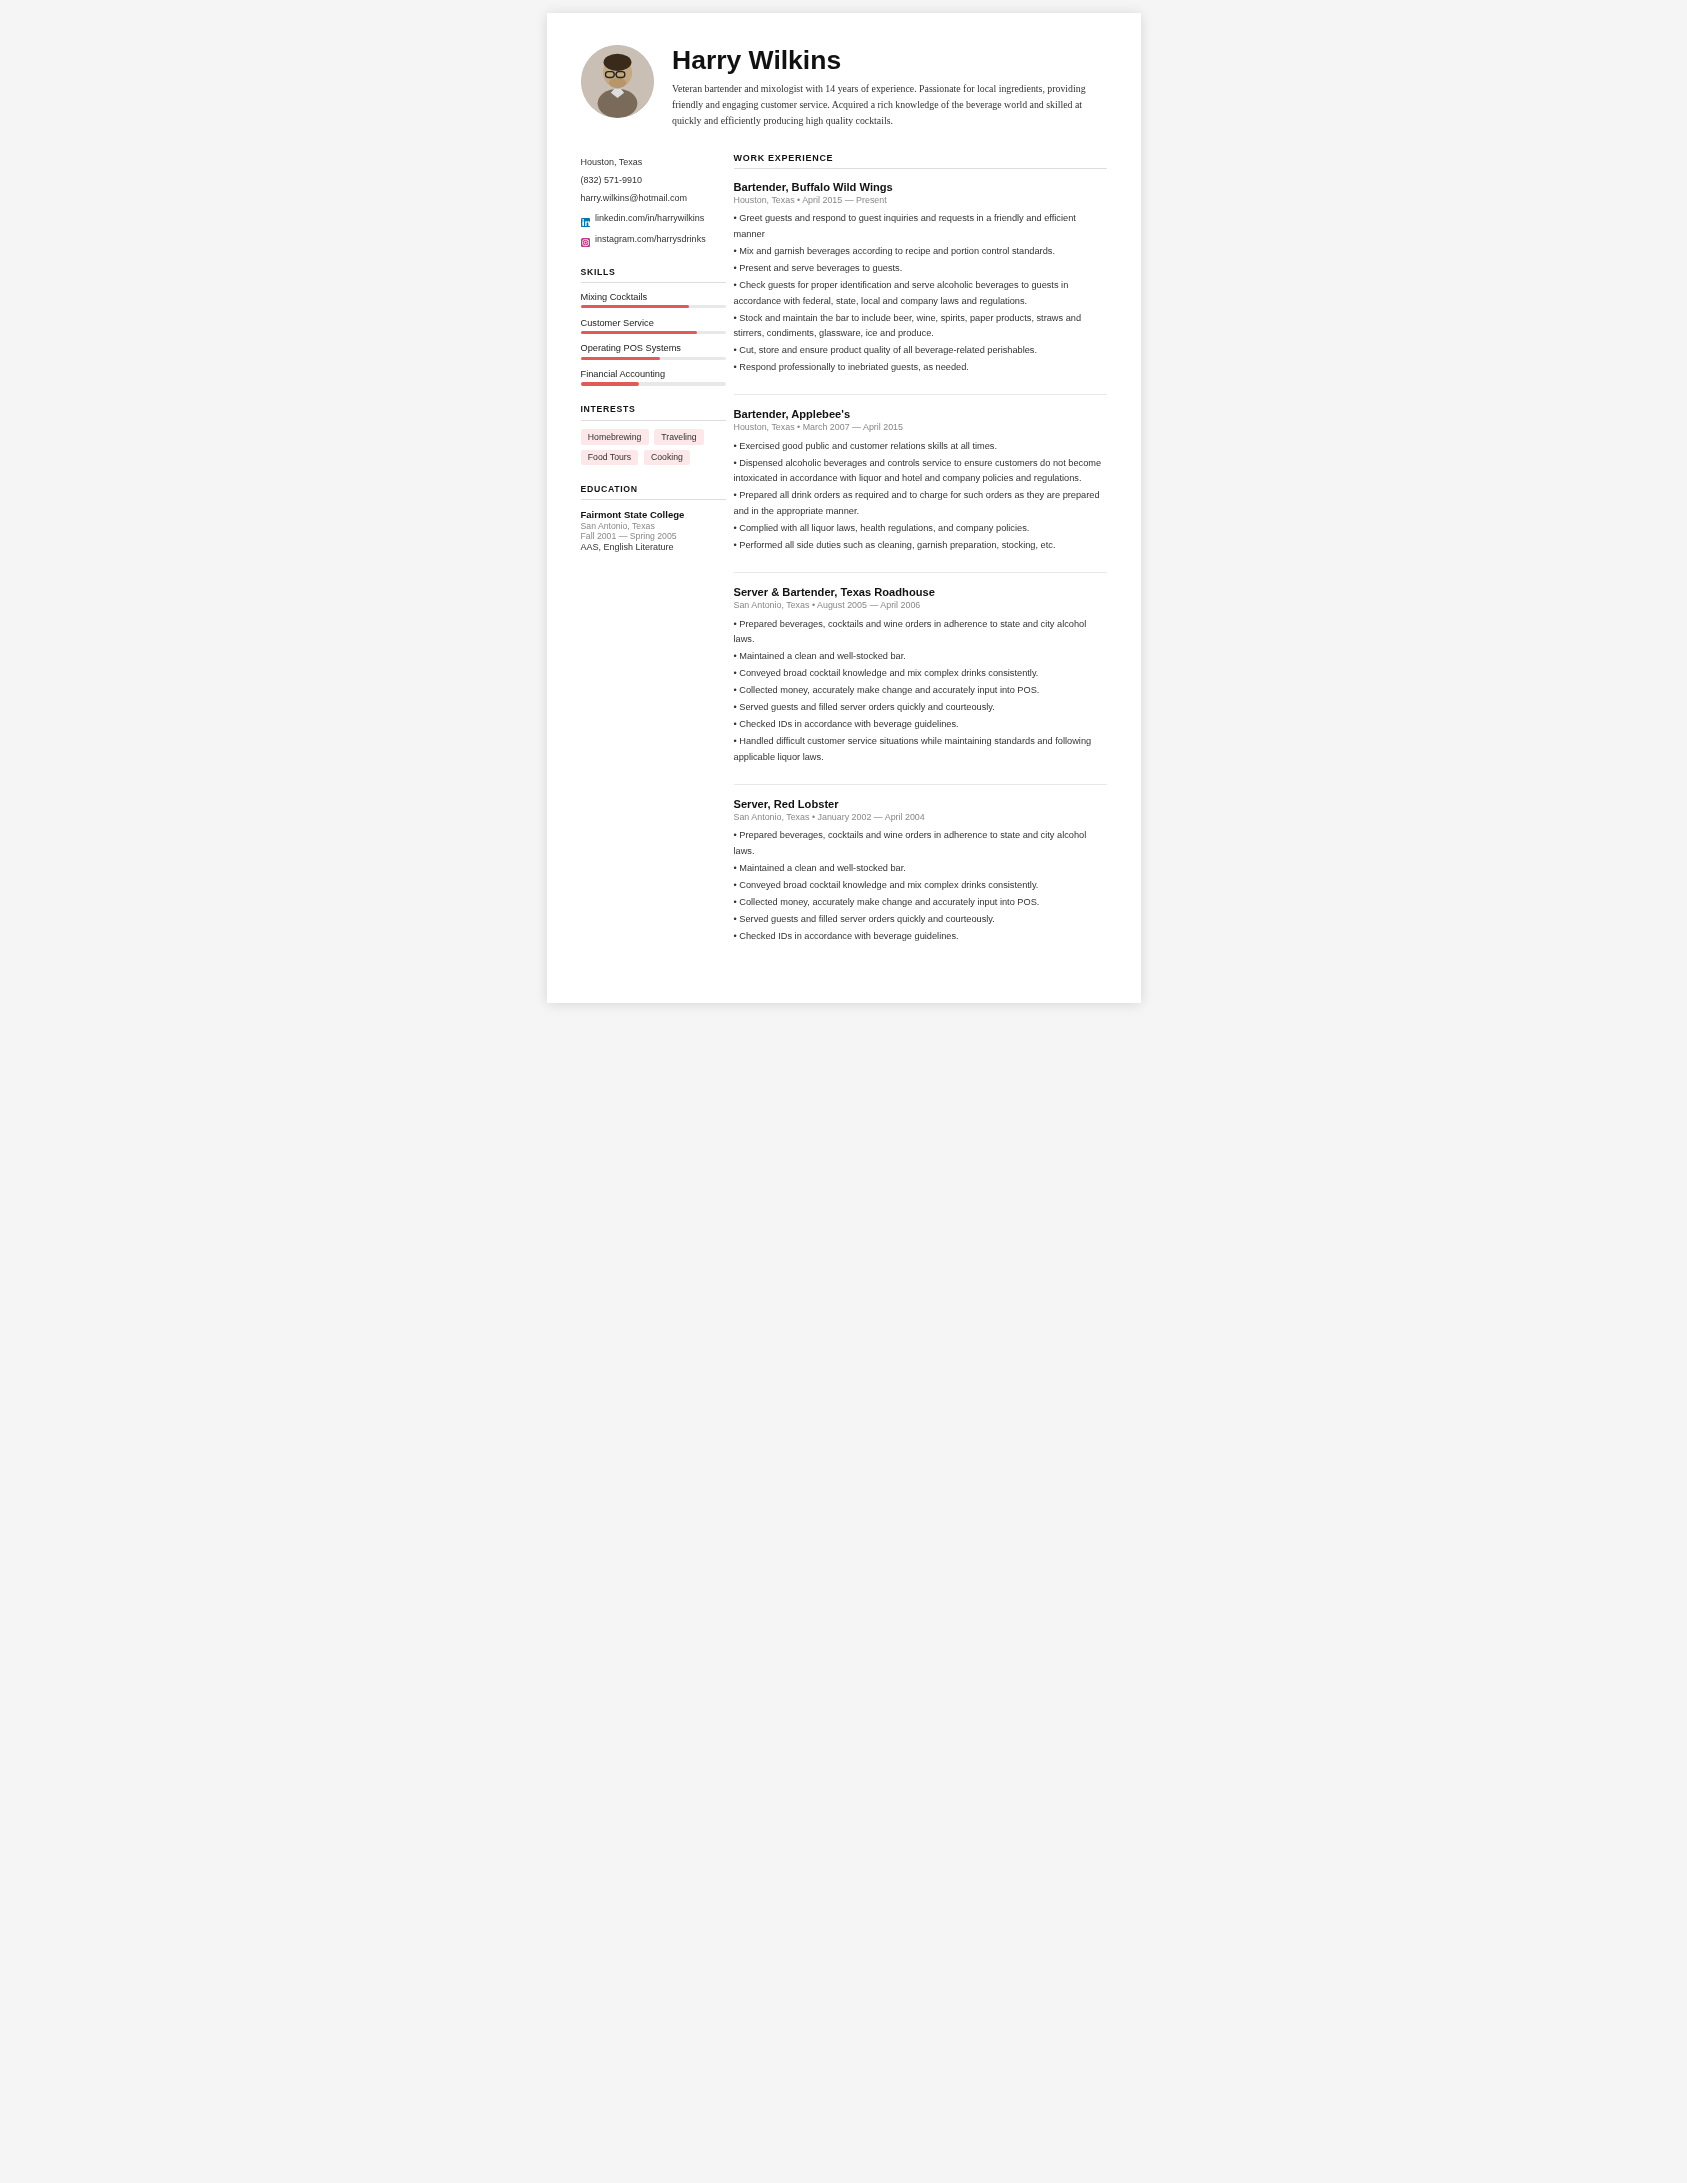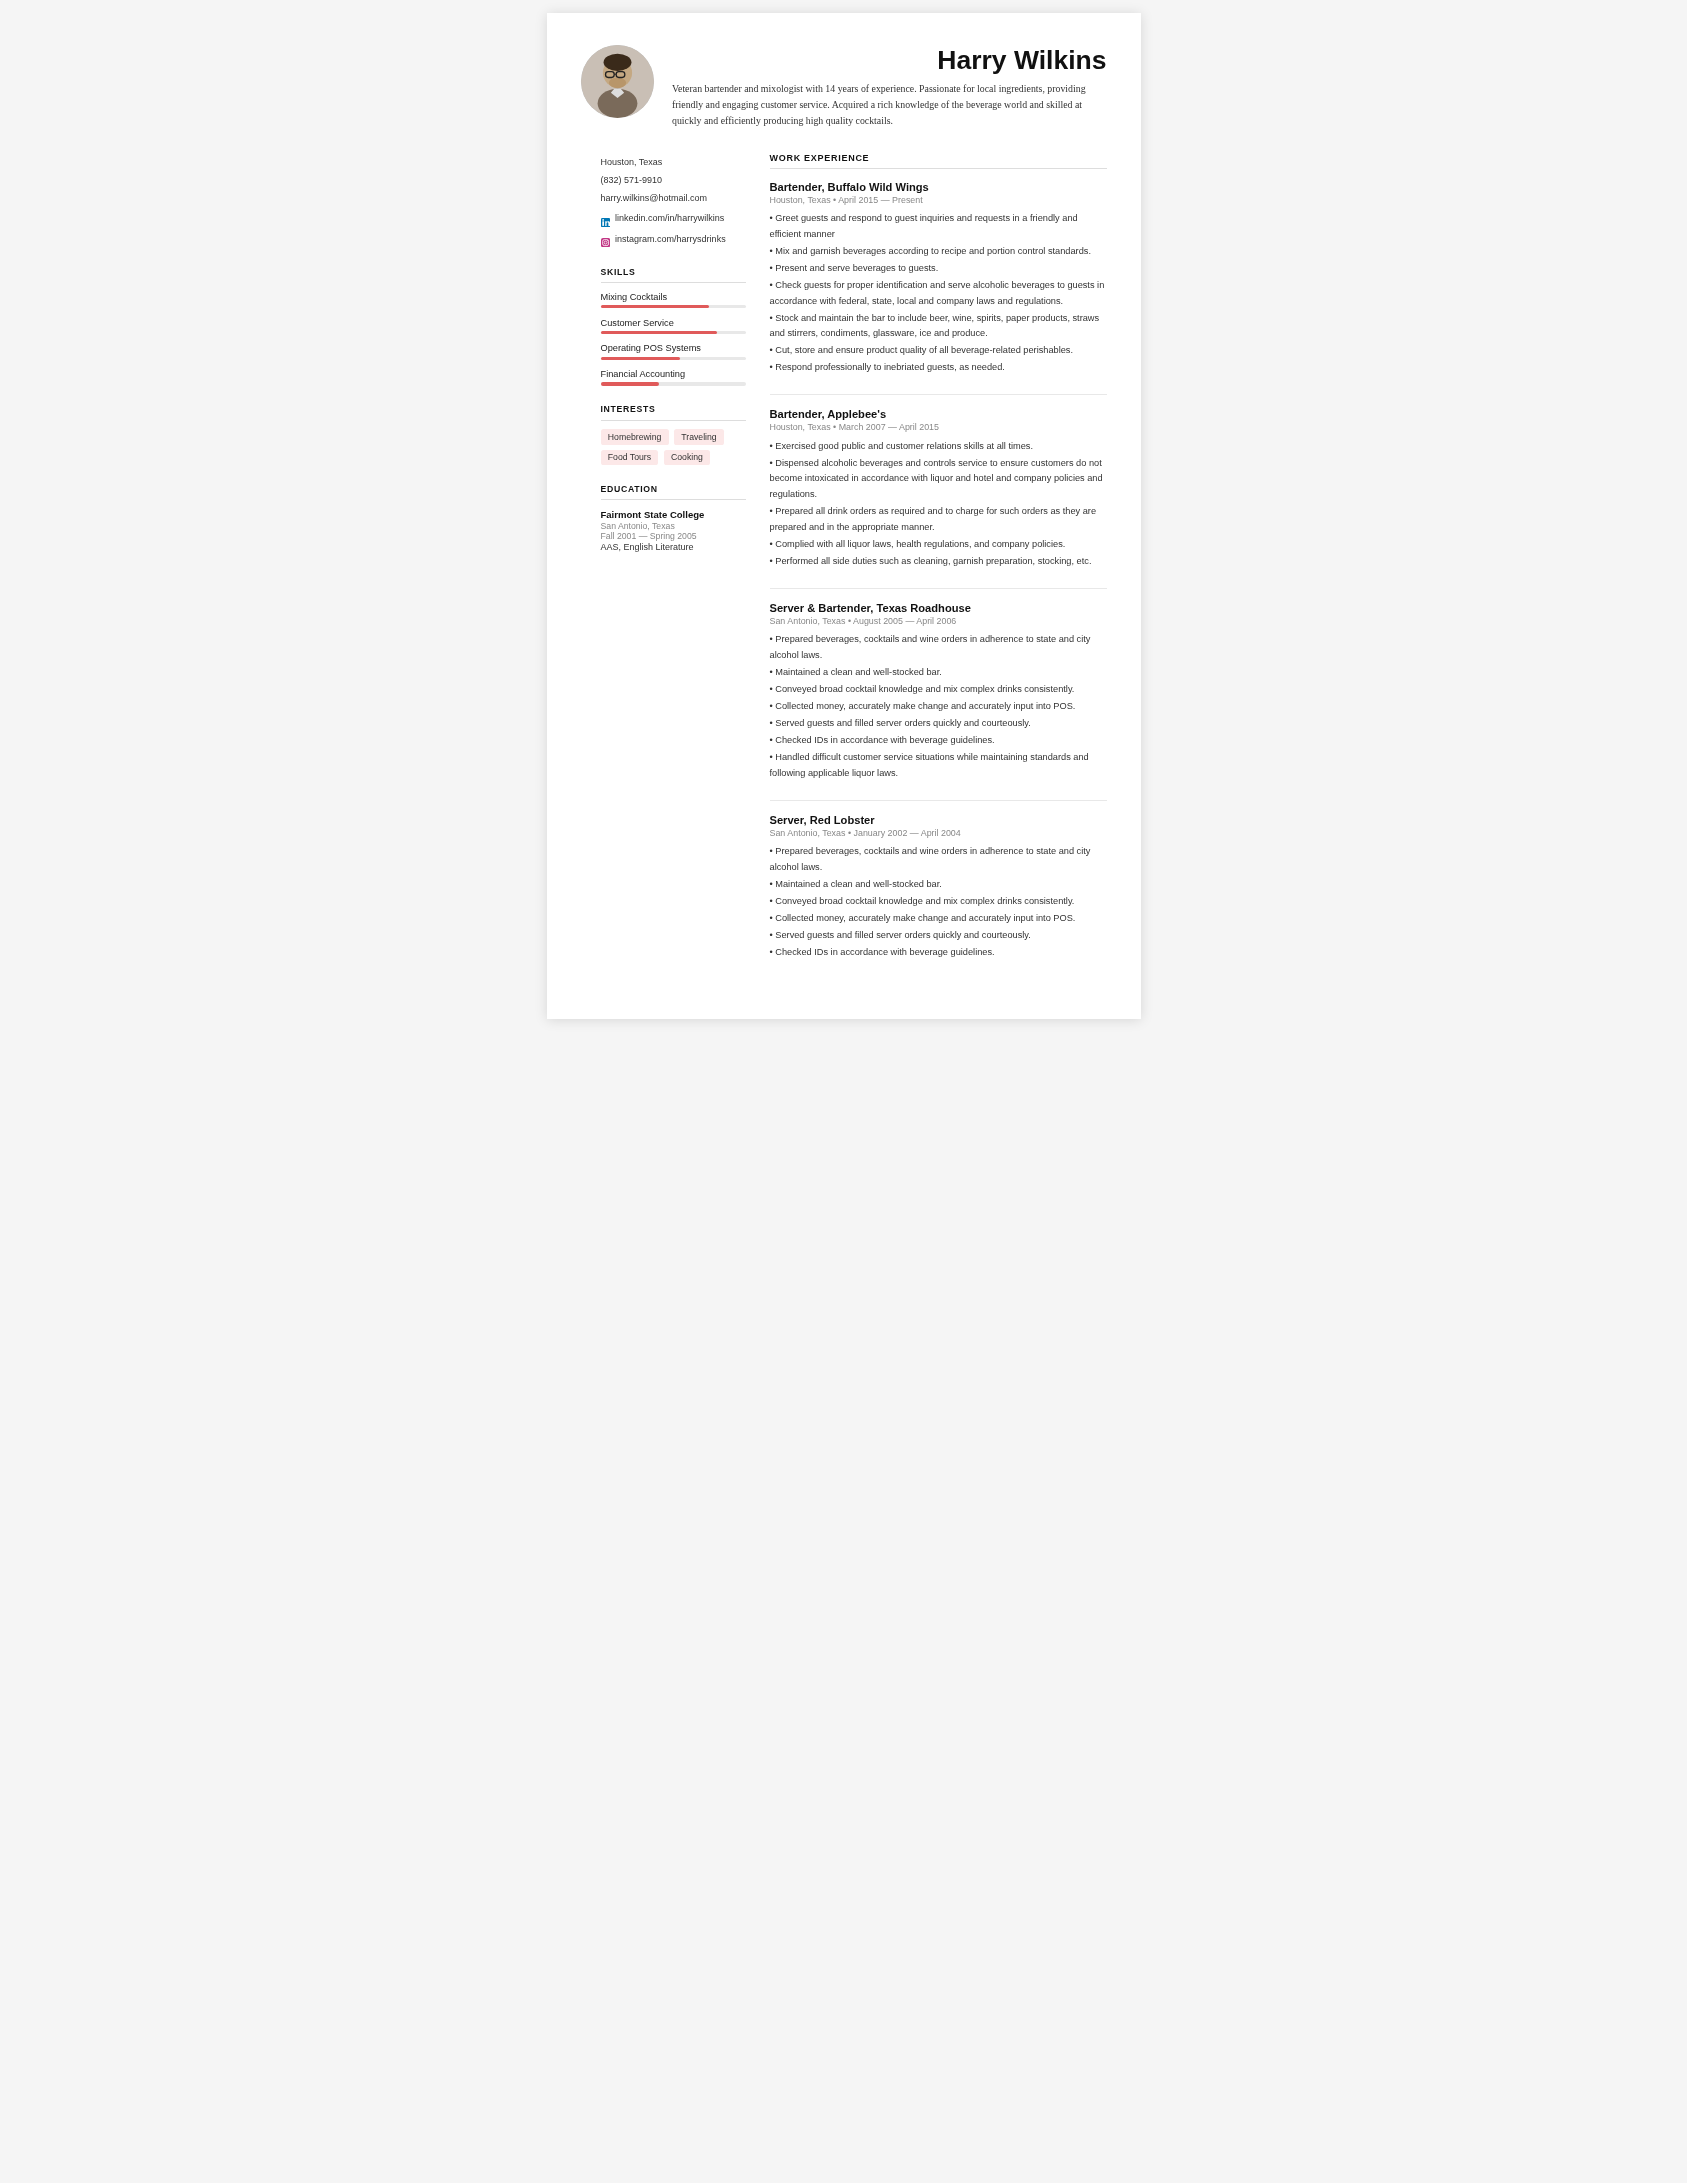--- a/index.html
+++ b/index.html
@@ -40,33 +40,31 @@
       width: 73px;
       height: 73px;
     }
     .header-text { flex: 1; }
     .header-name {
       font-size: 2.5rem;
       font-weight: 700;
       color: #111;
       font-family: Arial, sans-serif;
       margin-bottom: 5.3px;
-      text-align: right;
     }
     .header-summary {
       font-size: 0.93rem;
       color: #333;
       line-height: 1.6;
       font-family: Liberation Serif, serif;
     }
     
     .body {
       display: flex;
-      gap: 24px;
-      margin-left: 20px;
+      gap: 8px;
     }
     
     .left-col {
       width: 145px;
       flex-shrink: 0;
     }
     .right-col {
       flex: 1;
     }
     

